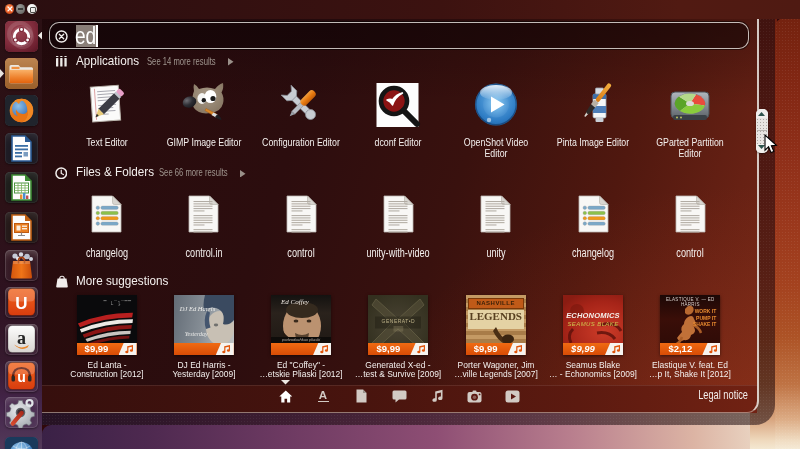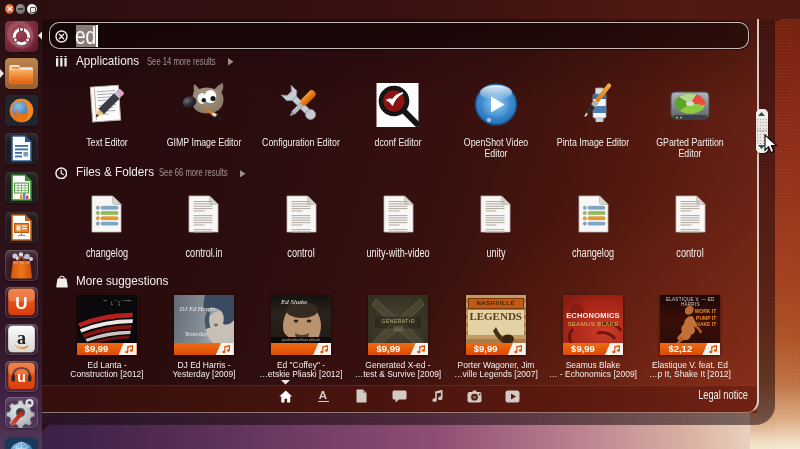--- a/index.html
+++ b/index.html
@@ -576,21 +576,21 @@
 <div class="abs z5" style="left:271.1px;top:295px;width:60px;height:60px;overflow:hidden;box-shadow:0 1px 3px rgba(0,0,0,0.5);">
     <div style="position:absolute;inset:0;background:linear-gradient(to bottom,#141210 0%,#2a221c 30%,#1c1612 100%);"></div>
     <svg width="60" height="60" style="position:absolute;left:0;top:0;">
       <ellipse cx="31" cy="31" rx="19" ry="23" fill="#bb9270"></ellipse>
       <ellipse cx="31" cy="15" rx="16" ry="8" fill="#352a1e"></ellipse>
       <path d="M12 36 q10 16 38 10 l0 14 l-38 0 Z" fill="#241a12"></path>
       <ellipse cx="25" cy="26" rx="2.4" ry="1.5" fill="#3a2a1c"></ellipse>
       <ellipse cx="38" cy="26" rx="2.4" ry="1.5" fill="#3a2a1c"></ellipse>
       <path d="M24 38 q7 4 14 0 l-1 6 q-6 3 -12 0 Z" fill="#58422e"></path>
     </svg>
-    <div style="position:absolute;left:10px;top:3px;font-size:7px;color:#efe9e2;font-style:italic;font-family:Liberation Serif,serif;">Ed Shake</div>
+    <div style="position:absolute;left:10px;top:3px;font-size:7px;color:#efe9e2;font-style:italic;font-family:Liberation Serif,serif;">Ed Coffey</div>
     <div style="position:absolute;left:0;bottom:12.5px;width:60px;height:6px;background:#0e0c0a;font-size:4px;color:#b8b0a8;font-style:italic;text-align:center;">podvodochkax pliaski</div>
     <div style="position:absolute;left:0;bottom:0;width:60px;height:12.5px;background:linear-gradient(to bottom,#f06a12,#d84c06);">
       <div style="position:absolute;right:0;top:0;width:18px;height:12.5px;background:#f6f3ef;clip-path:polygon(30% 0,100% 0,100% 100%,0% 100%);">
         <svg width="10" height="11" viewBox="0 0 10 11" style="position:absolute;right:2.5px;top:1px">
           <path d="M3.2 2.2 L9 1 V6.6 A1.6 1.2 0 1 1 7.8 5.4 V2.8 L4.4 3.5 V8 A1.6 1.2 0 1 1 3.2 6.8 Z" fill="#e0540a"></path>
         </svg>
       </div>
     </div>
   </div>
 <div class="abs z5" style="left:368.4px;top:295px;width:60px;height:60px;overflow:hidden;box-shadow:0 1px 3px rgba(0,0,0,0.5);">
@@ -606,35 +606,35 @@
       <div style="position:absolute;right:0;top:0;width:18px;height:12.5px;background:#f6f3ef;clip-path:polygon(30% 0,100% 0,100% 100%,0% 100%);">
         <svg width="10" height="11" viewBox="0 0 10 11" style="position:absolute;right:2.5px;top:1px">
           <path d="M3.2 2.2 L9 1 V6.6 A1.6 1.2 0 1 1 7.8 5.4 V2.8 L4.4 3.5 V8 A1.6 1.2 0 1 1 3.2 6.8 Z" fill="#e0540a"></path>
         </svg>
       </div>
     </div>
   </div>
 <div class="abs z5" style="left:465.7px;top:295px;width:60px;height:60px;overflow:hidden;box-shadow:0 1px 3px rgba(0,0,0,0.5);">
     <div style="position:absolute;inset:0;background:repeating-linear-gradient(to bottom,#c49a64 0,#c49a64 4px,#a87c48 4px,#a87c48 8px);"></div>
     <div style="position:absolute;left:2px;top:3px;right:2px;height:9px;background:#c05a18;border:1px solid #7a3808;font-size:6px;color:#3a2008;text-align:center;font-weight:bold;letter-spacing:0.5px;line-height:9px;">NASHVILLE</div>
-    <div style="position:absolute;left:2px;top:15px;right:2px;height:25px;background:#e4d2a4;font-size:11px;color:#584020;text-align:center;font-weight:bold;font-family:Liberation Serif,serif;line-height:13px;transform:scaleX(1.0);">LEGENDS</div>
+    <div style="position:absolute;left:2px;top:15px;right:2px;height:19px;background:#e4d2a4;font-size:11px;color:#584020;text-align:center;font-weight:bold;font-family:Liberation Serif,serif;line-height:13px;transform:scaleX(1.0);">LEGENDS</div>
     <svg width="60" height="60" style="position:absolute;left:0;top:0;">
       <path d="M30 32 q4 10 14 15 l-4 3 q-9 -5 -13 -14 Z" fill="#4a2e14"></path>
       <ellipse cx="42" cy="44" rx="6" ry="4.5" fill="#3a2410"></ellipse>
     </svg>
     <div style="position:absolute;left:0;bottom:0;width:60px;height:12.5px;background:linear-gradient(to bottom,#f06a12,#d84c06);">
       <span class="price" style="position:absolute;left:0;right:20px;top:0.5px;text-align:center;">$9,99</span>
       <div style="position:absolute;right:0;top:0;width:18px;height:12.5px;background:#f6f3ef;clip-path:polygon(30% 0,100% 0,100% 100%,0% 100%);">
         <svg width="10" height="11" viewBox="0 0 10 11" style="position:absolute;right:2.5px;top:1px">
           <path d="M3.2 2.2 L9 1 V6.6 A1.6 1.2 0 1 1 7.8 5.4 V2.8 L4.4 3.5 V8 A1.6 1.2 0 1 1 3.2 6.8 Z" fill="#e0540a"></path>
         </svg>
       </div>
     </div>
   </div>
-<div class="abs z5" style="left:563.0px;top:295px;width:60px;height:60px;overflow:hidden;box-shadow:0 1px 3px rgba(0,0,0,0.5);">
+<div class="abs z5" style="left:563.0px;top:295px;width:60px;height:60px;overflow:hidden;box-shadow:0 1px 3px rgba(0,0,0,0.5);font-style:italic;">
     <div style="position:absolute;inset:0;background:radial-gradient(52px 42px at 68% 60%,#cc3c28,#a62418 70%,#8a1c12 100%);"></div>
     <svg width="60" height="60" style="position:absolute;left:0;top:0;">
       <path d="M38 30 q14 -4 20 6 M34 38 q12 -2 18 6 M10 34 q-6 6 -2 14" stroke="rgba(90,16,10,0.8)" stroke-width="3" fill="none"></path>
       <circle cx="14" cy="16" r="7" fill="rgba(120,24,14,0.6)"></circle>
     </svg>
     <div style="position:absolute;left:0;top:15.5px;width:60px;text-align:center;font-size:7.5px;font-weight:bold;color:#f4f0ec;letter-spacing:0.2px;">ECHONOMICS</div>
     <div style="position:absolute;left:0;top:25.5px;width:60px;text-align:center;font-size:6px;color:#cfc24e;letter-spacing:0.4px;">SEAMUS BLAKE</div>
     <div style="position:absolute;left:0;bottom:0;width:60px;height:12.5px;background:linear-gradient(to bottom,#f06a12,#d84c06);">
       <span class="price" style="position:absolute;left:0;right:20px;top:0.5px;text-align:center;">$9,99</span>
       <div style="position:absolute;right:0;top:0;width:18px;height:12.5px;background:#f6f3ef;clip-path:polygon(30% 0,100% 0,100% 100%,0% 100%);">

